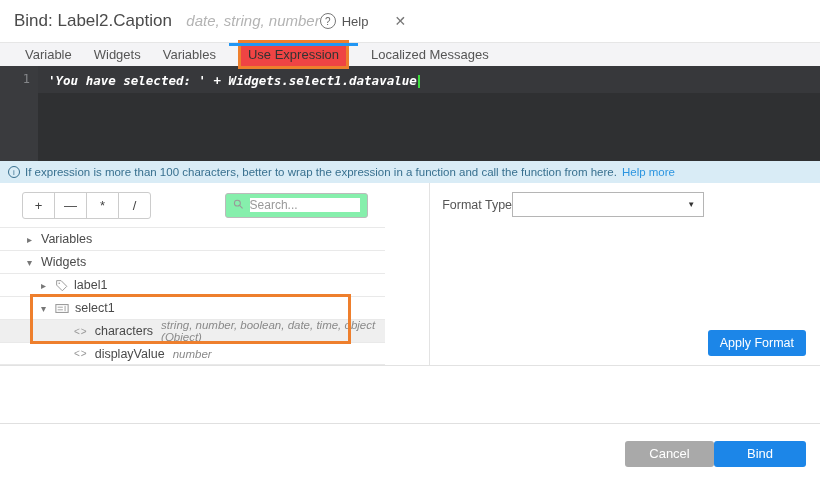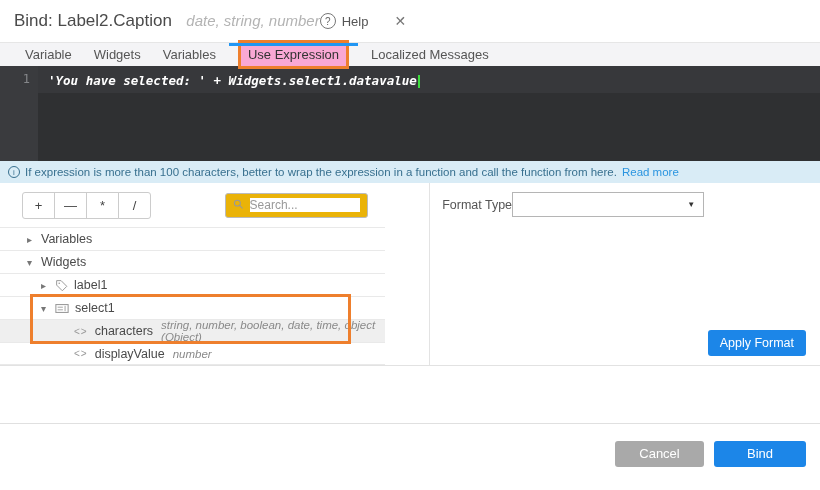--- a/index.html
+++ b/index.html
@@ -20,21 +20,21 @@
   .close { font-size:14px; color:#777; cursor:pointer; }
 
   
   .tabbar { height:24px; background:#f4f4f6; border-top:1px solid #e6e6e6; display:flex;
             align-items:center; padding-left:14px; position:relative; }
   .tab { font-size:13px; color:#555; padding:0 11px; height:100%; display:flex;
          align-items:center; cursor:pointer; position:relative; }
   .tab.active { color:#333; }
   .tab.active::before { content:""; position:absolute; top:0; left:2px; right:2px;
                         height:3px; background:#2196f3; }
-  .tab.active .tab-box { border:3px solid #ee7f2d; padding:4px 7px; background:#f9a8d4; }
+  .tab.active .tab-box { border:3px solid #ee7f2d; padding:4px 7px; background:#ef4444; }
 
   
   .editor { height:95px; background:#2f3032; display:flex; }
   .gutter { width:38px; background:#3a3b3e; color:#85878a; font-family:"DejaVu Sans Mono", monospace;
             font-size:12px; text-align:right; padding:6px 8px 0 0; }
   .code-area { flex:1; }
   .code-line { background:#37383b; padding:5px 0 4px 10px; white-space:pre; }
   .code { font-family:"DejaVu Sans Mono", monospace; font-size:12.5px; font-weight:700; color:#fff;font-style:italic; }
   .cursor { display:inline-block; width:2px; height:13px; background:#3ddc3d;
             vertical-align:text-bottom; margin-left:1px; }
@@ -51,21 +51,21 @@
   .left-panel { width:407px; position:relative; }
   .right-panel { width:413px; border-left:1px solid #e3e3e3; position:relative;margin-left:44px; }
 
   .left-toolbar { height:44px; display:flex; align-items:center; padding:0 17px 0 22px; }
   .op-group { display:flex; }
   .op-btn { width:33px; height:27px; background:#fff; border:1px solid #ccc; margin-left:-1px;
             font-size:13px; color:#444; cursor:pointer; }
   .op-btn:first-child { border-radius:3px 0 0 3px; margin-left:0; }
   .op-btn:last-child { border-radius:0 3px 3px 0; }
   .search-box { margin-left:auto; width:143px; height:25px; border:1px solid #bbb; border-radius:3px;
-                display:flex; align-items:flex-start; padding:4px 7px; background:#eab308; }
+                display:flex; align-items:flex-start; padding:4px 7px; background:#86efac; }
   .search-box input { border:none; outline:none; width:100%; font-size:12px; color:#444;
                       font-family:"Liberation Sans", sans-serif; margin-left:6px; }
   .search-box input::placeholder { color:#999; }
 
   .tree-row { height:23px; display:flex; align-items:center; border-top:1px solid #e9e9e9;
               font-size:12.5px; color:#4a4a4a; cursor:pointer; }
   .tree-row.lvl0 { padding-left:27px; }
   .tree-row.lvl1 { padding-left:41px; }
   .tree-row.lvl2 { padding-left:74px; }
   .tree-row.selected { background:#efefef; }
@@ -85,21 +85,21 @@
                     padding:0 8px; cursor:pointer; }
   .select-value { font-size:12px; color:#444; }
   .select-caret { font-size:8px; color:#333; }
   .apply-btn { position:absolute; right:14px; bottom:9px; background:#1c86e8; color:#fff;
                border:none; border-radius:3px; font-size:12.5px; padding:6px 12px; cursor:pointer;
                font-family:"Liberation Sans", sans-serif; }
 
   
   .spacer { height:57px; background:#fff; }
   .footer { height:60px; border-top:1px solid #e0e0e0; display:flex; align-items:center;
-            justify-content:flex-end; gap:10px; padding-right:14px; background:#fff; }
+            justify-content:flex-end; padding-right:14px; background:#fff; }
   .btn { height:26px; border:none; border-radius:3px; color:#fff; font-size:13px;
          cursor:pointer; font-family:"Liberation Sans", sans-serif; }
   .btn-cancel { width:89px; background:#a9a9a9; }
   .btn-bind { width:92px; background:#1c86e8; }
 </style>
 </head>
 <body>
 
 <div class="dialog">
 
@@ -140,21 +140,21 @@
       <span>1</span>
     </div>
     <div class="code-area">
       <div class="code-line"><span class="code">'You have selected: ' + Widgets.select1.datavalue</span><span class="cursor"></span></div>
     </div>
   </div>
 
   <div class="infobar">
     <span class="info-icon">i</span>
     <span>If expression is more than 100 characters, better to wrap the expression in a function and call the function from here.</span>
-    <a class="read-more">Read more</a>
+    <a class="read-more">Help more</a>
   </div>
 
   <div class="main">
 
     <div class="left-panel">
       <div class="left-toolbar">
         <div class="op-group">
           <button class="op-btn">+</button>
           <button class="op-btn">—</button>
           <button class="op-btn">*</button>

